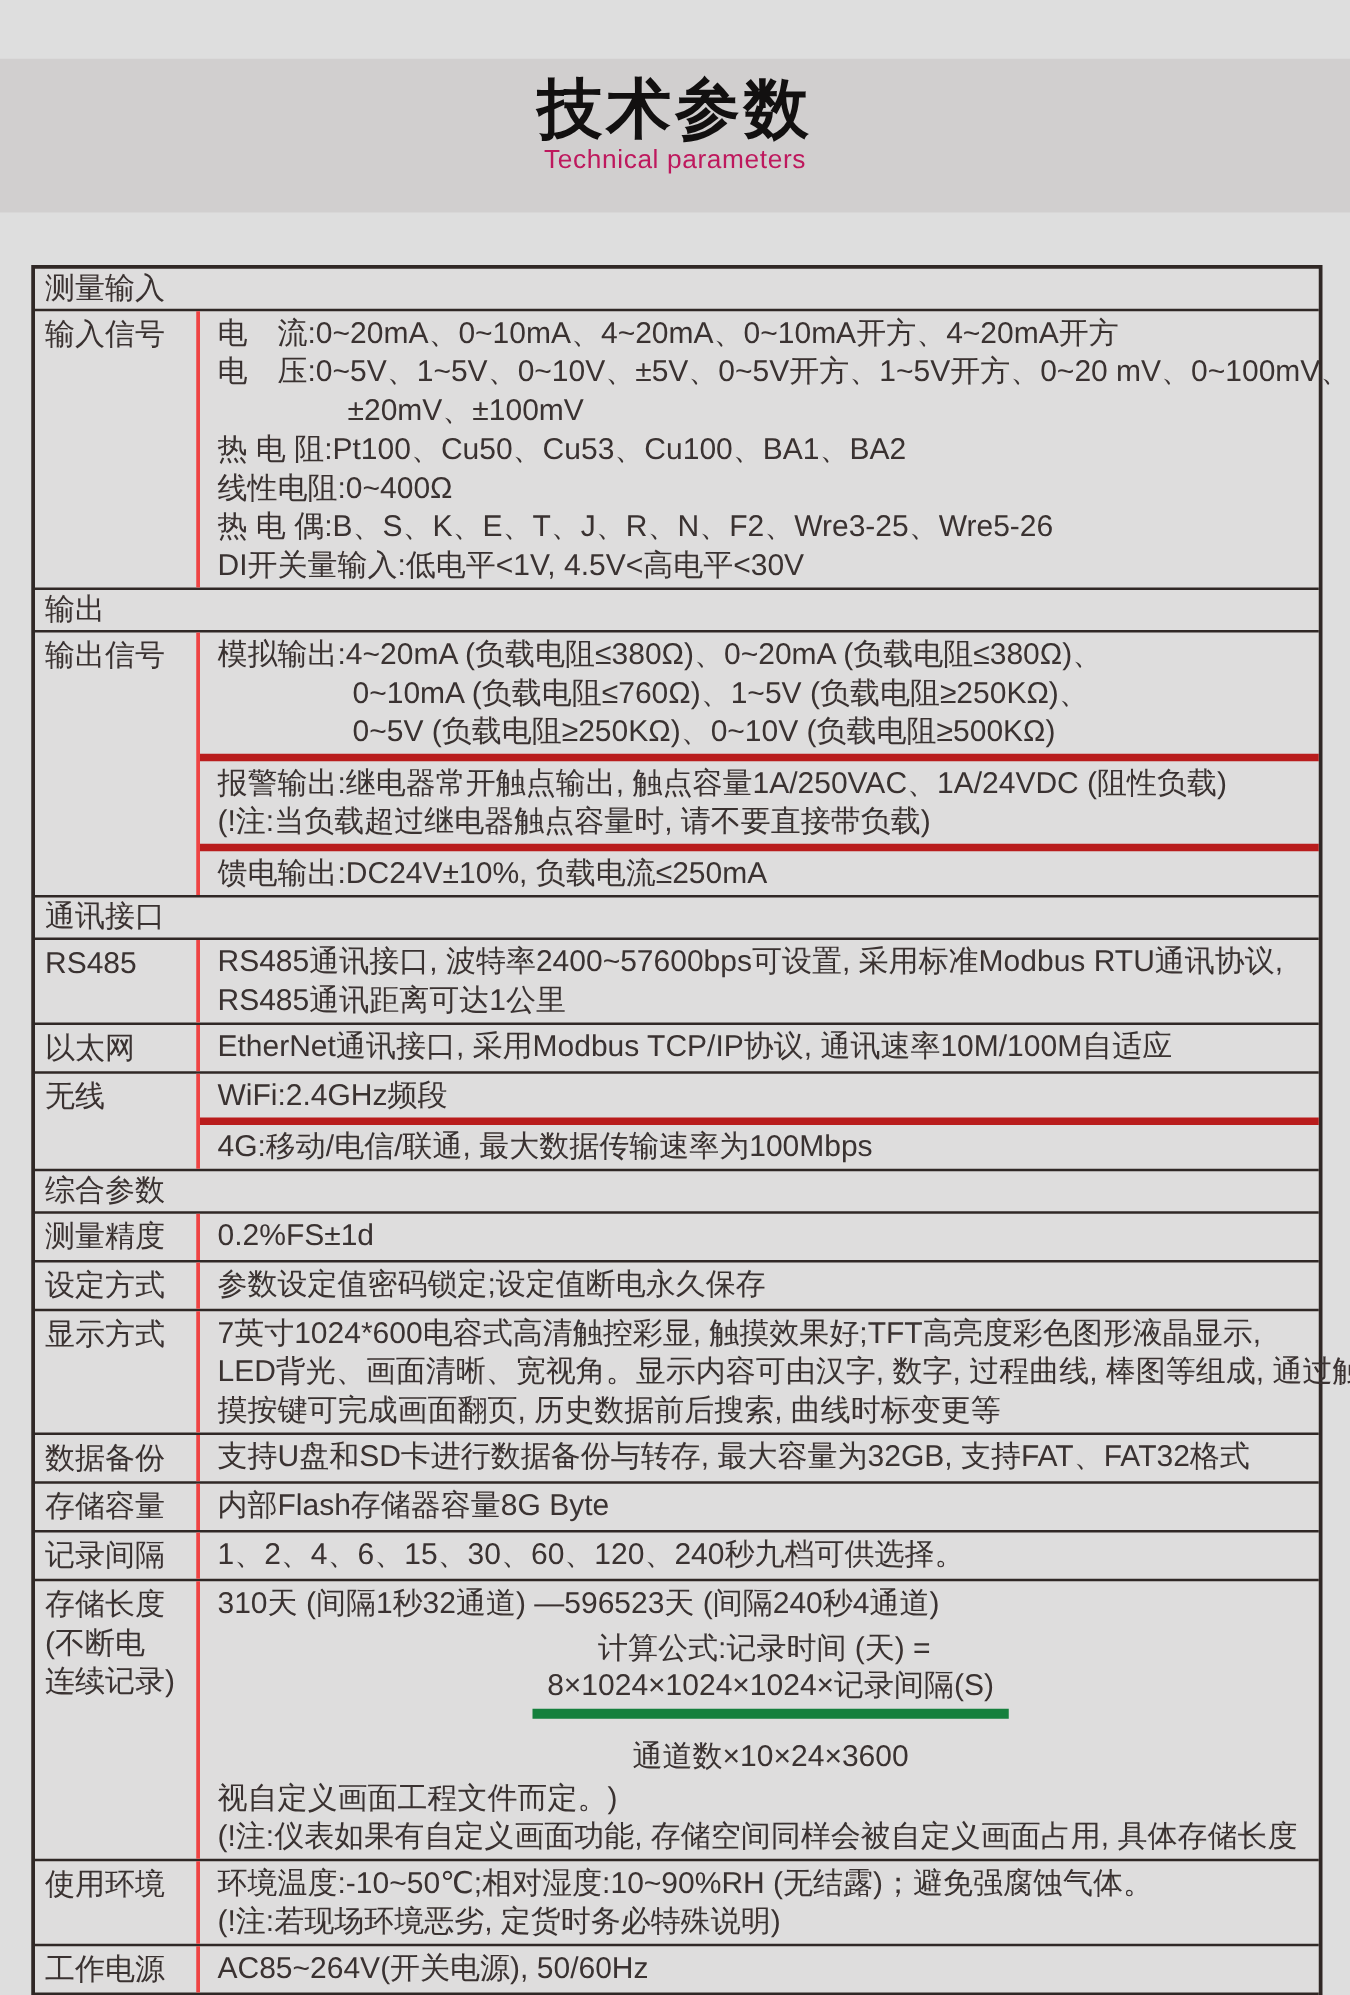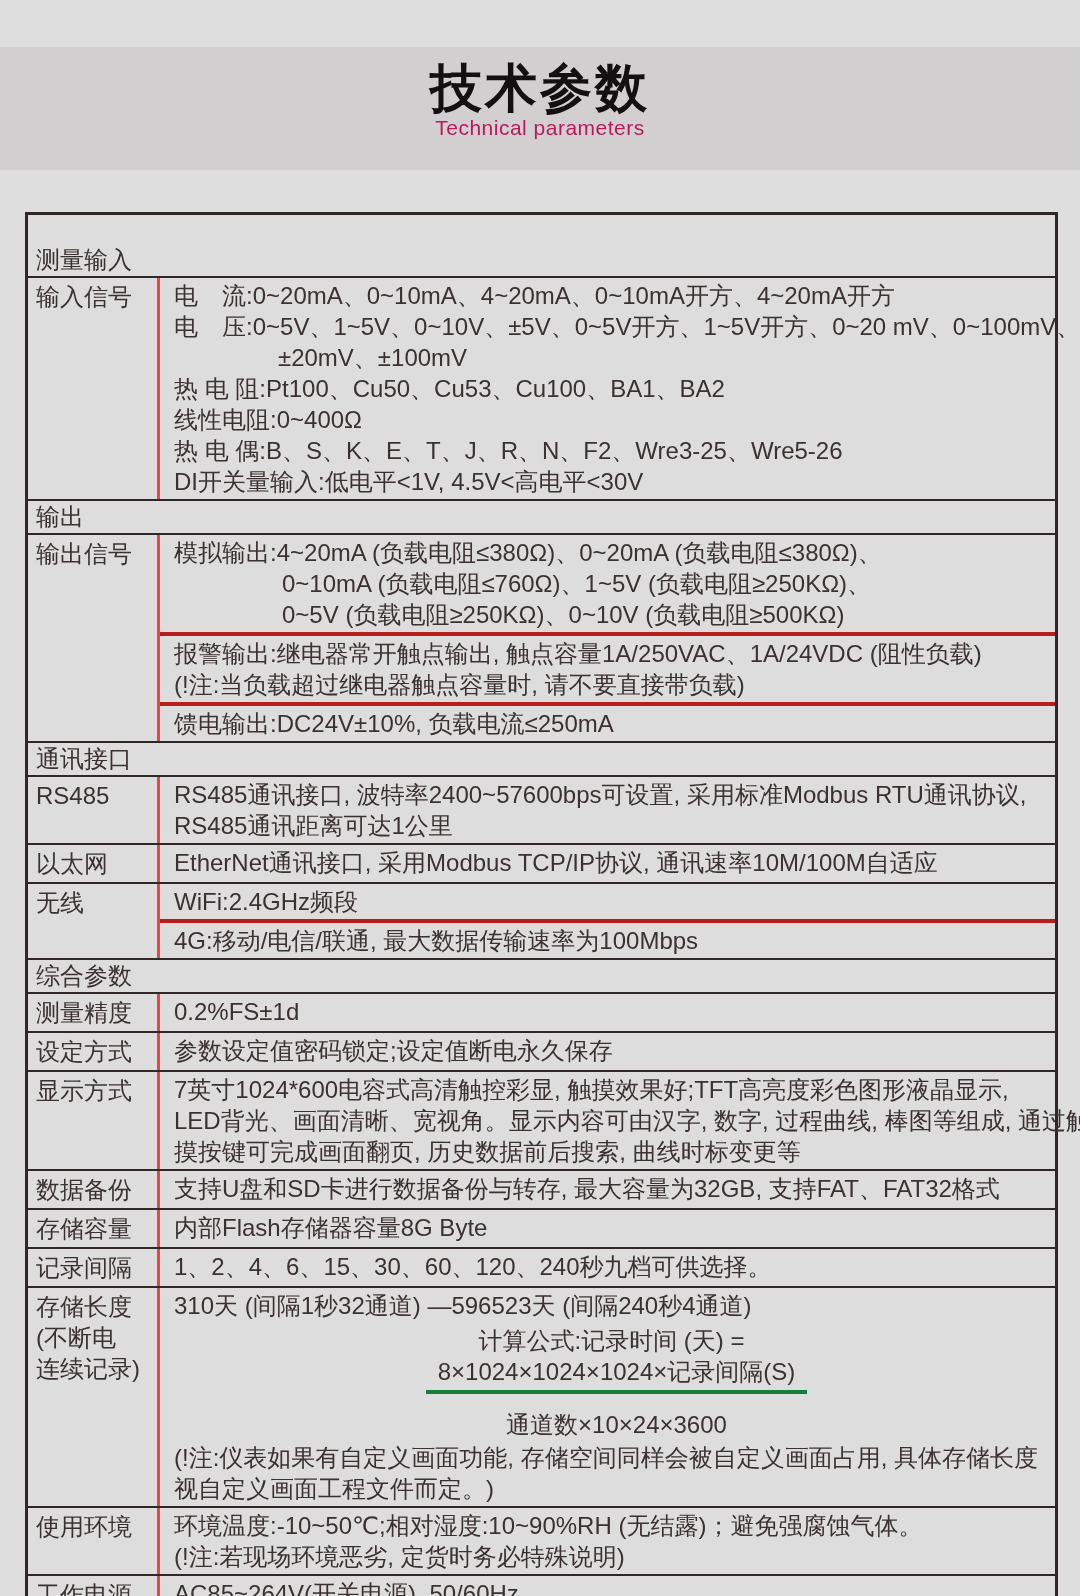--- a/index.html
+++ b/index.html
@@ -24,38 +24,38 @@
     font-size:21px;color:#be185d;line-height:22px;margin-top:0px;letter-spacing:0.5px;
   }
 
   
   .spec-table{
     position:absolute;left:25px;top:212px;width:1027px;
     border:3px solid #302826;background:#dedddd;
     font-size:24px;
   }
   .t-row{display:flex;border-top:2px solid #302826;}
-  .t-row:first-child{border-top:none;margin-top:29px;}
+  .t-row:first-child{border-top:none;}
   .section-row{display:block;padding:2px 8px;line-height:28px;}
   .label-cell{
     flex:0 0 119px;width:119px;border-right:3px solid #ef4444;
     padding:3px 2px 3px 8px;line-height:31px;
   }
   .content-cell{flex:1;min-width:0;padding:2px 6px 2px 14px;}
   .content-cell.nopad{padding:0;}
   .line{line-height:31px;white-space:nowrap;}
   .indent-a{padding-left:104px;}
   .indent-b{padding-left:108px;}
-  .subcell{padding:2px 6px 2px 14px;border-top:4px solid #b91c1c;}
+  .subcell{padding:2px 6px 2px 14px;border-top:6px solid #b91c1c;}
   .subcell:first-child{border-top:none;}
 
   
   .formula{display:flex;align-items:center;margin:4px 0 2px 0;flex-direction:column;}
   .frac{display:inline-block;text-align:center;margin-left:10px;}
-  .frac .num{display:block;padding:0 12px 3px 12px;border-bottom:4px solid #15803d;line-height:30px;}
+  .frac .num{display:block;padding:0 12px 3px 12px;border-bottom:8px solid #15803d;line-height:30px;}
   .frac .den{display:block;padding-top:16px;line-height:30px;}
 </style>
 </head>
 <body>
 
 <div class="page">
 
   <div class="band">
     <div class="title">技术参数</div>
     <div class="subtitle">Technical parameters</div>
@@ -182,22 +182,22 @@
       </div>
       <div class="content-cell">
         <div class="line">310天 (间隔1秒32通道) —596523天 (间隔240秒4通道)</div>
         <div class="formula">
           <span>计算公式:记录时间 (天) =</span>
           <span class="frac">
             <span class="num">8×1024×1024×1024×记录间隔(S)</span>
             <span class="den">通道数×10×24×3600</span>
           </span>
         </div>
+        <div class="line">视自定义画面工程文件而定。)</div>
         <div class="line">(!注:仪表如果有自定义画面功能, 存储空间同样会被自定义画面占用, 具体存储长度</div>
-        <div class="line">视自定义画面工程文件而定。)</div>
       </div>
     </div>
 
     <div class="t-row">
       <div class="label-cell">使用环境</div>
       <div class="content-cell">
         <div class="line">环境温度:-10~50℃;相对湿度:10~90%RH (无结露)；避免强腐蚀气体。</div>
         <div class="line">(!注:若现场环境恶劣, 定货时务必特殊说明)</div>
       </div>
     </div>

